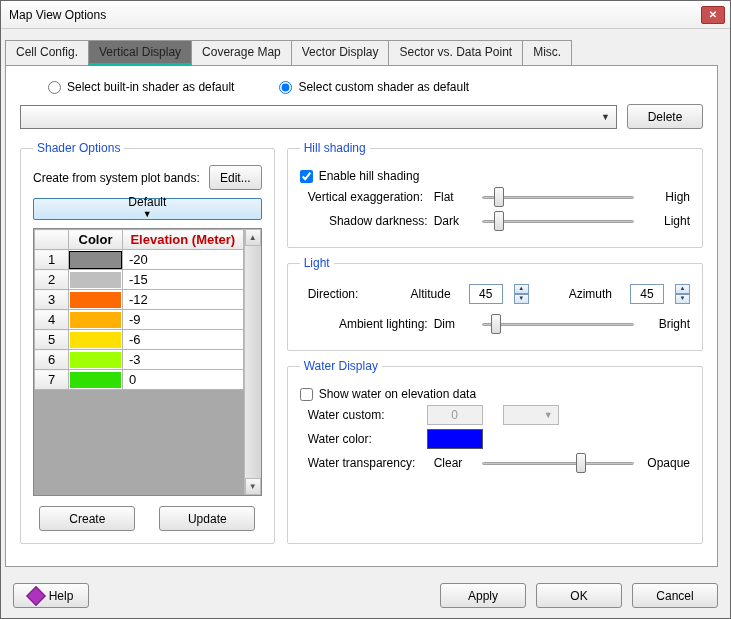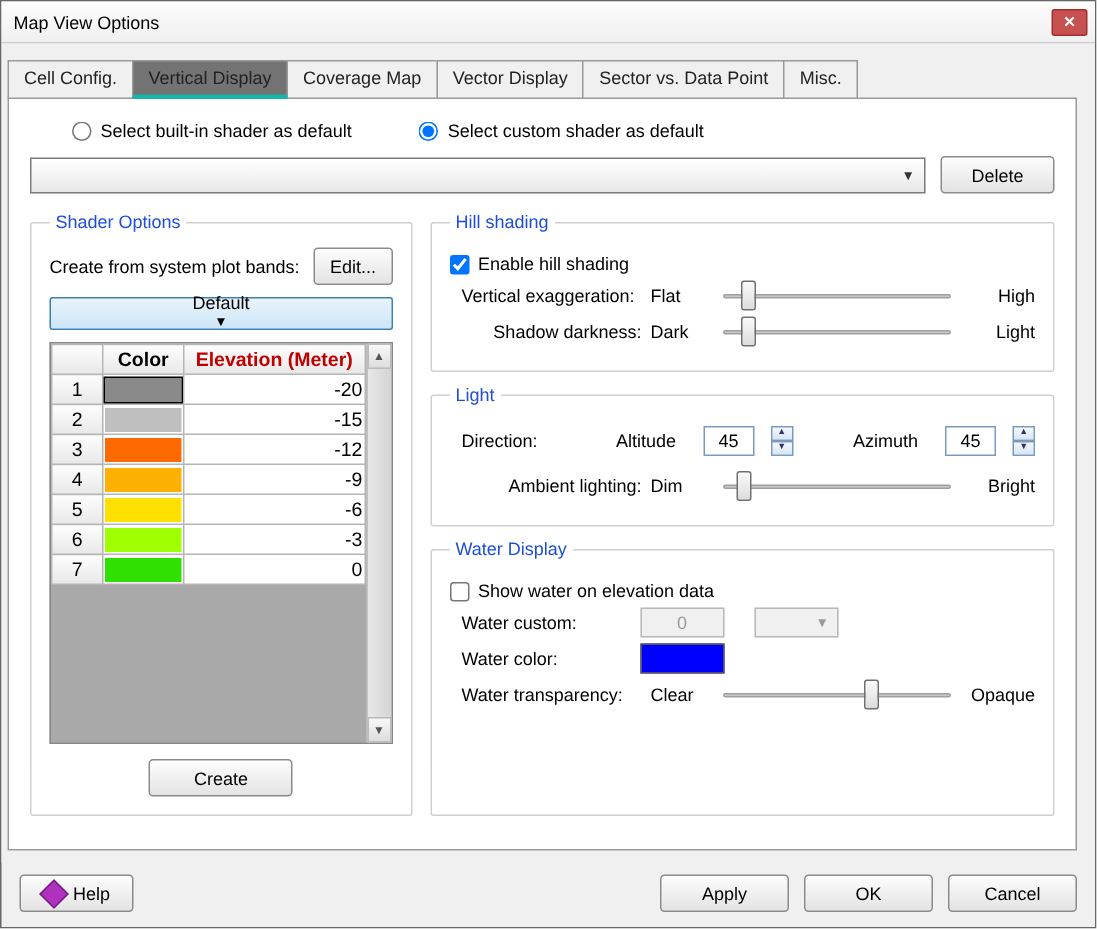--- a/index.html
+++ b/index.html
@@ -32,21 +32,21 @@
   .combobox .arrow { font-size:9px;}
   .tablewrap { flex:1; border:1px solid #888; background:#a9a9a9; display:flex; }
   .tableinner { flex:1; overflow:hidden; display:flex; flex-direction:column;}
   table { border-collapse:collapse; width:100%; background:#fff;}
   th, td { border:1px solid #b5b5b5; height:20px; font-size:13px;}
   th { background:linear-gradient(#fdfdfd,#e8e8e8); font-weight:bold; text-align:center;}
   th.elev { color:#c00000;}
   td.rownum { background:linear-gradient(#fdfdfd,#e8e8e8); text-align:center; width:34px;}
   td.colorcell { width:54px; padding:1px;}
   td.colorcell .sw { width:100%; height:16px; border:0; }
-  td.elevcell { padding-left:6px; text-align:right;}
+  td.elevcell { padding-left:6px; text-align:left;}
   .tablerest { flex:1; background:#a9a9a9;}
   .vscroll { width:17px; background:linear-gradient(90deg,#e8e8e8,#d4d4d4); border-left:1px solid #bbb; display:flex; flex-direction:column; justify-content:space-between; align-items:center; font-size:8px; color:#555;}
   .vscroll .sbtn { width:100%; height:17px; display:flex; align-items:center; justify-content:center; background:linear-gradient(#f8f8f8,#ddd); border:1px solid #bbb; box-sizing:border-box;}
   .btnrow { display:flex; gap:24px; justify-content:center; margin-top:10px;}
   .frow { display:flex; align-items:center; margin:4px 0; gap:6px; font-size:12px;}
   .flabel { width:130px; text-align:right; }
   .flabel2 { width:95px; text-align:left; padding-left:8px;}
   .slider { flex:1; display:flex; align-items:center; position:relative; height:20px; margin:0 6px;}
   .slider .track { height:3px; background:#c8c8c8; border:1px solid #a0a0a0; border-radius:2px; flex:1;}
   .slider .thumb { position:absolute; top:0; width:10px; height:20px; background:linear-gradient(#fafafa,#ddd); border:1px solid #707070; border-radius:2px;}
@@ -182,20 +182,21 @@
                 </table>
                 <div class="tablerest"></div>
               </div>
               <div class="vscroll">
                 <div class="sbtn">▲</div>
                 <div class="sbtn">▼</div>
               </div>
             </div>
             <div class="btnrow">
               <button class="btn" style="min-width:96px">Create</button>
+              <button class="btn" style="min-width:96px">Update</button>
             </div>
           </fieldset>
         </div>
 
         <div class="rightcol">
 
           <fieldset>
             <legend>Hill shading</legend>
             <div class="frow">
               <label style="display:flex;align-items:center;gap:6px">

